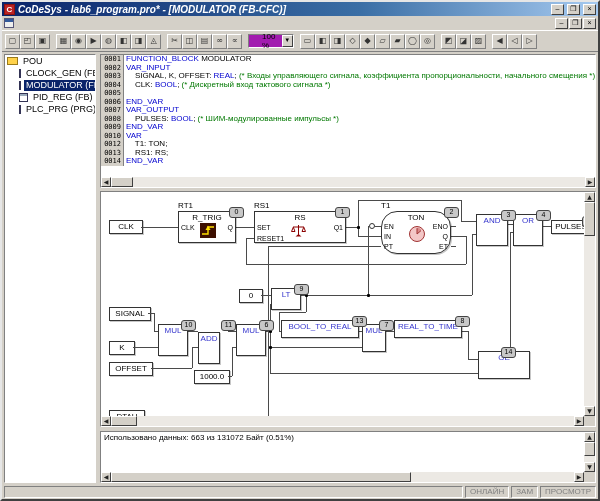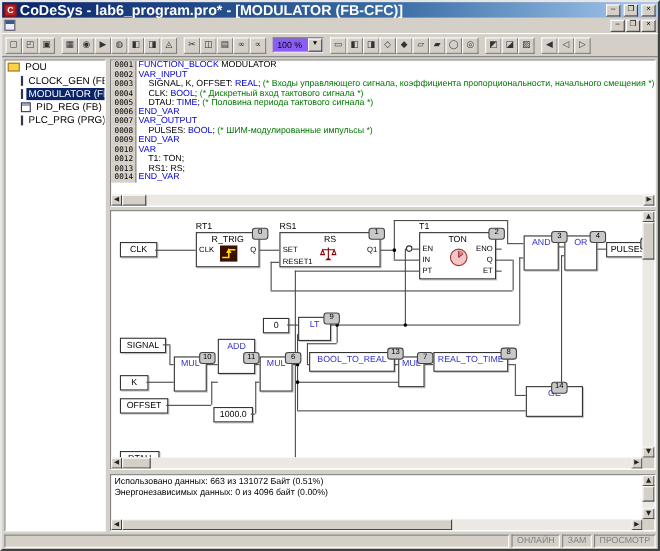--- a/index.html
+++ b/index.html
@@ -5,39 +5,39 @@
   html,body{margin:0;padding:0;}
   body{width:600px;height:501px;overflow:hidden;background:#d4d0c8;
        font-family:"Liberation Sans",sans-serif;-webkit-font-smoothing:none;}
   .win{position:absolute;inset:0;display:flex;flex-direction:column;
        border:2px solid;border-color:#e6e6e6 #404040 #404040 #e6e6e6;background:#d4d0c8;box-sizing:border-box;}
   
   .titlebar{height:14px;flex:0 0 14px;background:linear-gradient(90deg,#0a246a,#3a6ea5 60%,#a6caf0);
             display:flex;align-items:center;gap:3px;padding:0 2px;}
   .app-icon{width:11px;height:11px;background:#b22;border:1px solid #811;box-sizing:border-box;
             color:#fff;font-size:8px;line-height:9px;text-align:center;font-weight:bold;}
-  .title-text{color:#fff;font-size:13px;font-weight:bold;white-space:nowrap;overflow:hidden;flex:1;}
+  .title-text{color:#fff;font-size:10px;font-weight:bold;white-space:nowrap;overflow:hidden;flex:1;font-style:italic;}
   .wbtn{width:13px;height:11px;padding:0;background:#d4d0c8;border:1px solid;
         border-color:#fff #404040 #404040 #fff;font-size:7px;line-height:8px;text-align:center;
         font-family:"Liberation Sans",sans-serif;}
   
   .menubar{height:14px;flex:0 0 14px;display:flex;align-items:center;font-size:9px;padding:0 2px;gap:0;}
   .mdi-icon{width:10px;height:10px;background:#eee;border:1px solid #557;box-sizing:border-box;margin-right:3px;
             background:linear-gradient(#335a9b 0 3px,#eee 3px);}
   .menu-item{padding:0 5px;line-height:13px;}
   .menu-right{margin-left:auto;display:flex;gap:1px;}
   
   .toolbar{height:20px;flex:0 0 20px;display:flex;align-items:center;padding:0 3px;
            border-top:1px solid #fff;border-bottom:1px solid #808080;}
   .tgroup{display:flex;margin-right:6px;}
   .tbtn{width:15px;height:15px;padding:0;background:#d4d0c8;border:1px solid;
         border-color:#fff #808080 #808080 #fff;color:#333;font-size:8px;line-height:12px;text-align:center;
         font-family:"DejaVu Sans",sans-serif;}
-  .combo{width:46px;height:14px;background:#8b5cf6;border:1px solid;border-color:#808080 #fff #fff #808080;
-         display:flex;align-items:center;font-size:8px;padding-left:3px;margin-right:6px;box-sizing:border-box;}
+  .combo{width:46px;height:14px;background:#a21caf;border:1px solid;border-color:#808080 #fff #fff #808080;
+         display:flex;align-items:center;font-size:8px;padding-left:13px;margin-right:6px;box-sizing:border-box;}
   .combo-arrow{width:11px;height:10px;margin-left:auto;background:#d4d0c8;border:1px solid;
                border-color:#fff #404040 #404040 #fff;font-size:6px;line-height:8px;text-align:center;}
   
   .main{flex:1;display:flex;min-height:0;padding:2px;}
   .tree-panel{width:90px;flex:0 0 90px;background:#fff;border:1px solid;border-color:#808080 #fff #fff #808080;
               overflow:hidden;font-size:9px;}
   .titem{display:flex;align-items:center;height:12px;gap:3px;white-space:nowrap;}
   .titem .lbl{padding:0 2px;line-height:11px;}
   .titem.sel .lbl{background:#0a246a;color:#fff;}
   .folder{width:11px;height:8px;background:#ffd24a;border:1px solid #9a7a1a;box-sizing:border-box;margin-left:2px;}
@@ -190,21 +190,21 @@
       </div>
     <div class="vsplit"></div>
     <div class="rightpane">
 
       <div class="decl">
         <div class="dlines" id="decl-lines">
             <div class="dline"><span class="gutter">0001</span><span style="padding-left: 2px;"><span class="kw">FUNCTION_BLOCK</span><span class="pl"> MODULATOR</span></span></div>
             <div class="dline"><span class="gutter">0002</span><span style="padding-left: 2px;"><span class="kw">VAR_INPUT</span></span></div>
             <div class="dline"><span class="gutter">0003</span><span style="padding-left: 2px;"><span class="pl">    SIGNAL, K, OFFSET: </span><span class="kw">REAL</span><span class="pl">; </span><span class="cm">(* Входы управляющего сигнала, коэффициента пропорциональности, начального смещения *)</span></span></div>
             <div class="dline"><span class="gutter">0004</span><span style="padding-left: 2px;"><span class="pl">    CLK: </span><span class="kw">BOOL</span><span class="pl">; </span><span class="cm">(* Дискретный вход тактового сигнала *)</span></span></div>
-            <div class="dline"><span class="gutter">0005</span><span style="padding-left: 2px;"><span class="pl">    DTAU: </span><span class="kw">TIME</span><span class="pl">; </span><span class="cm">(* Половина периода тактового сигнала *)</span></span></div>
+            <div class="dline"><span class="gutter">0005</span></div>
             <div class="dline"><span class="gutter">0006</span><span style="padding-left: 2px;"><span class="kw">END_VAR</span></span></div>
             <div class="dline"><span class="gutter">0007</span><span style="padding-left: 2px;"><span class="kw">VAR_OUTPUT</span></span></div>
             <div class="dline"><span class="gutter">0008</span><span style="padding-left: 2px;"><span class="pl">    PULSES: </span><span class="kw">BOOL</span><span class="pl">; </span><span class="cm">(* ШИМ-модулированные импульсы *)</span></span></div>
             <div class="dline"><span class="gutter">0009</span><span style="padding-left: 2px;"><span class="kw">END_VAR</span></span></div>
             <div class="dline"><span class="gutter">0010</span><span style="padding-left: 2px;"><span class="kw">VAR</span></span></div>
             <div class="dline"><span class="gutter">0012</span><span style="padding-left: 2px;"><span class="pl">    T1: TON;</span></span></div>
             <div class="dline"><span class="gutter">0013</span><span style="padding-left: 2px;"><span class="pl">    RS1: RS;</span></span></div>
             <div class="dline"><span class="gutter">0014</span><span style="padding-left: 2px;"><span class="kw">END_VAR</span></span></div>
           </div>
         <div id="decl-hscroll" class="track" style="position: absolute; left: 0px; right: 0px; bottom: 0px; height: 10px;">
@@ -313,21 +313,21 @@
                     <line x1="7.5" y1="2" x2="7.5" y2="12"></line>
                     <line x1="2" y1="4" x2="13" y2="4"></line>
                     <path d="M0.5 8.5 h3.5 l-1.7 -4.3 z"></path>
                     <path d="M11 8.5 h3.5 l-1.7 -4.3 z"></path>
                   </g>
                   <polygon points="4.5,13.5 10.5,13.5 7.5,11" fill="#8b0000"></polygon>
                 </svg></div>
             </div>
             <div class="blk-title" style="left: 153px; top: 9px; width: 88px; height: 9px;">RS1</div>
             <div class="badge" style="left: 234px; top: 15px;">1</div>
-            <div class="blk" style="left: 280px; top: 19px; width: 70px; height: 43px;">
+            <div class="blk" style="left: 280px; top: 19px; width: 70px; height: 43px; border-radius: 16px;">
               <div class="blk-label">TON</div>
               <span class="pin" style="left: 2px; top: 11px;">EN</span>
               <span class="pin" style="left: 2px; top: 21px;">IN</span>
               <span class="pin" style="left: 2px; top: 31px;">PT</span>
               <span class="pin" style="right: 2px; top: 11px;">ENO</span>
               <span class="pin" style="right: 2px; top: 21px;">Q</span>
               <span class="pin" style="right: 2px; top: 31px;">ET</span>
               <div class="blk-icon" style="left: 26px; top: 13px;"><svg width="18" height="18">
                   <circle cx="9" cy="9" r="7.5" fill="#f3c7c7" stroke="#a03333"></circle>
                   <path d="M9 9 L9 2.8 A6.2 6.2 0 0 1 13.4 4.8 Z" fill="#d98a8a"></path>
@@ -342,21 +342,21 @@
             </div>
             <div class="badge" style="left: 400px; top: 18px;">3</div>
             <div class="blk" style="left: 412px; top: 22px; width: 30px; height: 32px;">
               <div class="blk-label op">OR</div>
             </div>
             <div class="badge" style="left: 435px; top: 18px;">4</div>
             <div class="blk" style="left: 57px; top: 132px; width: 30px; height: 32px;">
               <div class="blk-label op">MUL</div>
             </div>
             <div class="badge" style="left: 80px; top: 128px;">10</div>
-            <div class="blk" style="left: 97px; top: 116px; width: 34px; height: 32px;">
+            <div class="blk" style="left: 97px; top: 140px; width: 22px; height: 32px;">
               <div class="blk-label op">ADD</div>
             </div>
             <div class="badge" style="left: 120px; top: 128px;">11</div>
             <div class="blk" style="left: 135px; top: 132px; width: 30px; height: 32px;">
               <div class="blk-label op">MUL</div>
             </div>
             <div class="badge" style="left: 158px; top: 128px;">6</div>
             <div class="blk" style="left: 170px; top: 96px; width: 30px; height: 22px;">
               <div class="blk-label op">LT</div>
             </div>
@@ -389,21 +389,20 @@
             <div class="thumb" style="left: 10px; top: 0px; width: 26px; height: 10px;"></div>
           </div>
         <div class="corner"></div>
       </div>
 
       <div class="hsplit4"></div>
 
       <div class="msg">
         <div id="msg-lines" style="position:absolute;left:0;top:1px;right:12px;bottom:10px;overflow:hidden;">
             <div class="mline">Использовано данных: 663 из 131072 Байт (0.51%)</div>
-            <div class="mline">Энергонезависимых данных: 0 из 4096 байт (0.00%)</div>
           </div>
         <div id="msg-vscroll" class="track" style="position: absolute; right: 0px; top: 0px; bottom: 10px; width: 11px;">
             <button class="sbtn" style="left: 0px; top: 0px; width: 11px; height: 10px;">▲</button>
             <button class="sbtn" style="position: absolute; bottom: 0px; left: 0px; width: 11px; height: 10px;">▼</button>
             <div class="thumb" style="left: 0px; top: 10px; width: 11px; height: 14px;"></div>
           </div>
         <div id="msg-hscroll" class="track" style="position: absolute; left: 0px; right: 11px; bottom: 0px; height: 10px;">
             <button class="sbtn" style="left: 0px; top: 0px; width: 10px; height: 10px;">◀</button>
             <button class="sbtn" style="position: absolute; right: 0px; top: 0px; width: 10px; height: 10px;">▶</button>
             <div class="thumb" style="left: 10px; top: 0px; width: 300px; height: 10px;"></div>

